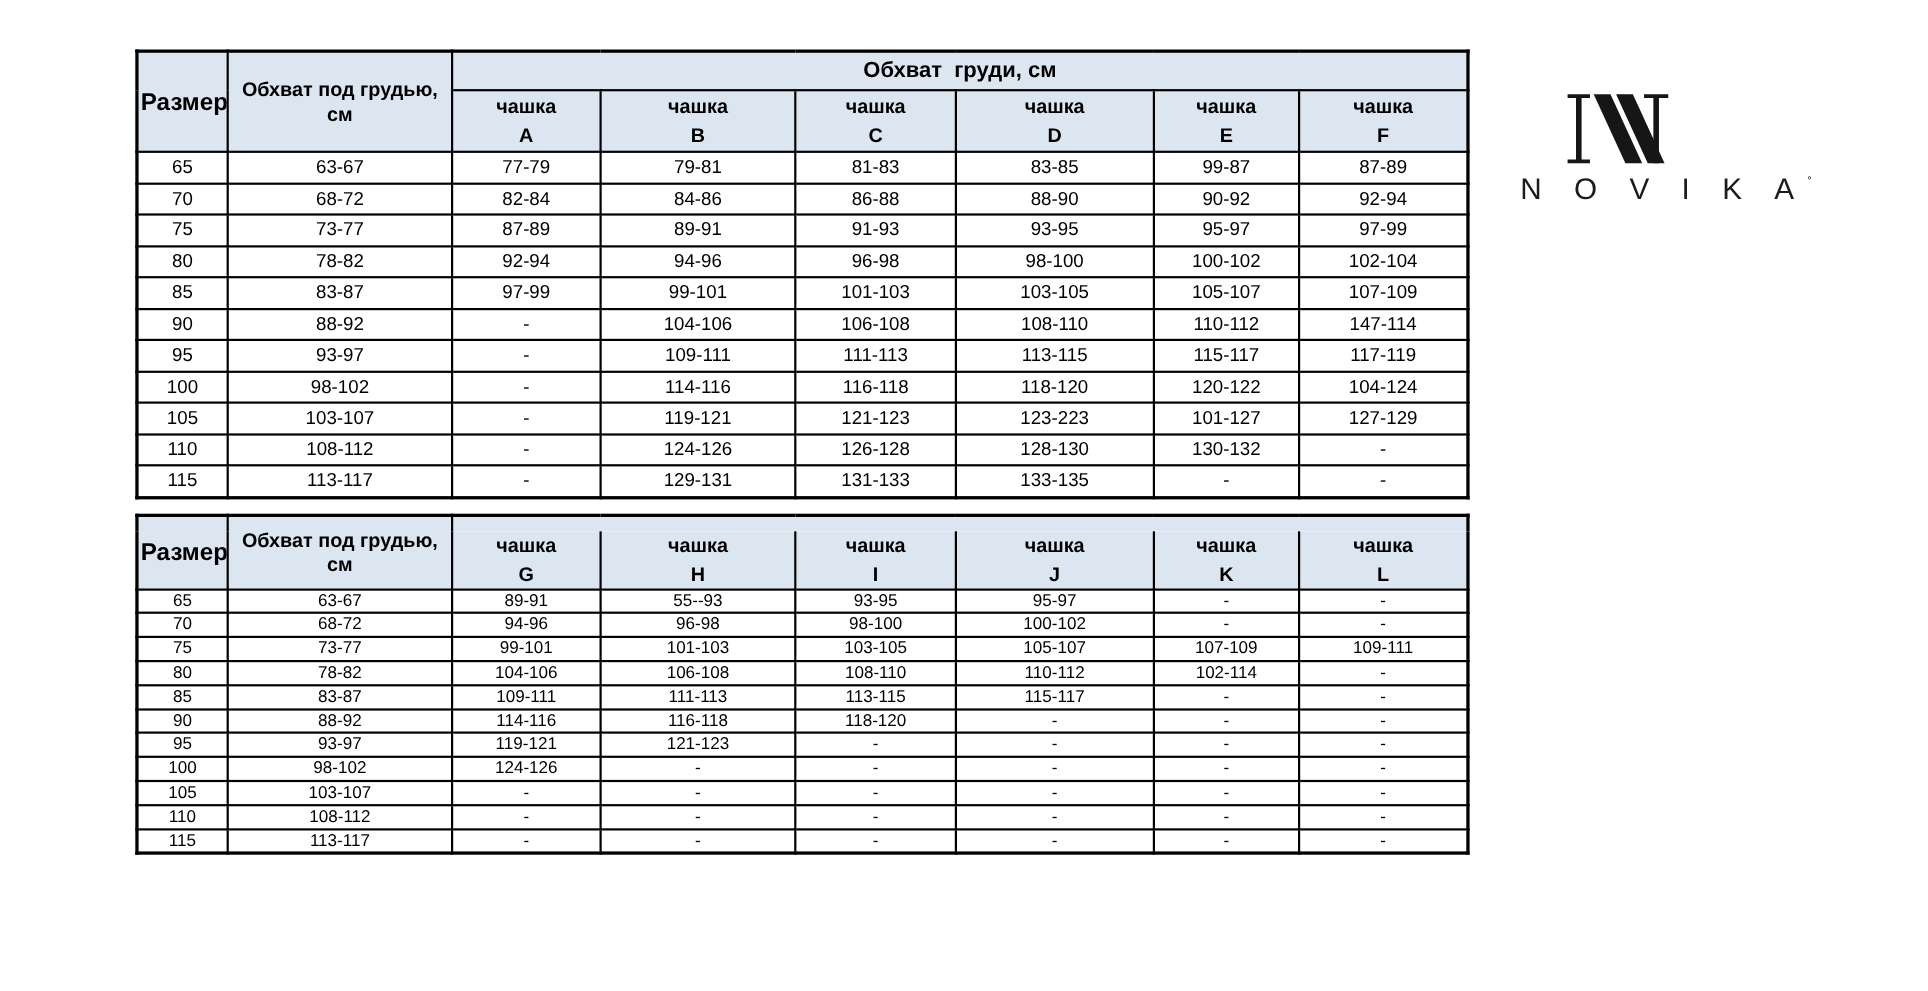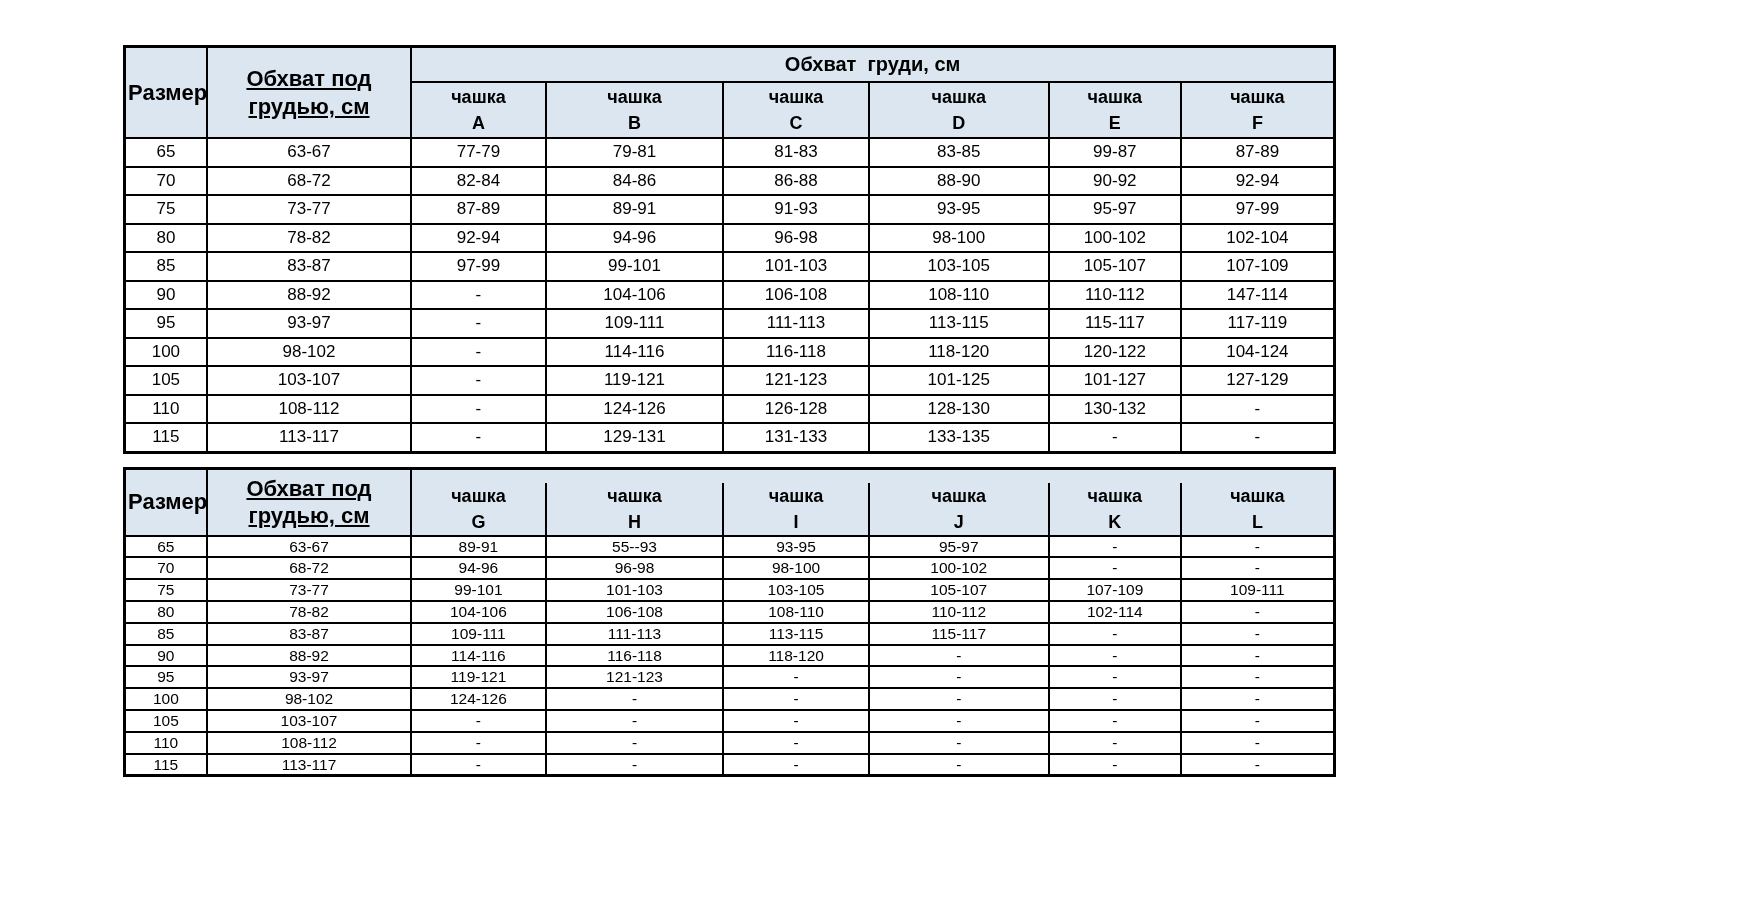--- a/index.html
+++ b/index.html
@@ -24,21 +24,21 @@
     text-align:center;
     vertical-align:middle;
     padding:0 2px;
     overflow:hidden;
   }
   .t1{margin-top:45px;}
   .t2{margin-top:13px;}
 
   thead th{background:#dce6f1;font-weight:bold;}
   th.size-h{font-size:22px;}
-  th.underbust-h{font-size:22px;line-height:1.25;text-decoration:underline;}
+  th.underbust-h{font-size:18px;line-height:1.25;}
   th.group{font-size:20px;height:33px;white-space:pre-wrap;}
   .t2 th.group{height:13px;border-bottom:none;}
   .t2 th.cup{border-top:none;}
   th.cup{height:54px;font-size:18px;line-height:1.45;margin-left:16px;}
   .t2 th.cup{height:50px;}
   th.cup .cup-letter{font-size:18px;}
 
   .t1 tbody td{font-size:17px;height:26.5px;}
   .t2 tbody td{font-size:15.5px;height:19.8px;}
 
@@ -186,21 +186,21 @@
           <td>118-120</td>
           <td>120-122</td>
           <td>104-124</td>
         </tr>
         <tr>
           <td>105</td>
           <td>103-107</td>
           <td>-</td>
           <td>119-121</td>
           <td>121-123</td>
-          <td>101-125</td>
+          <td>123-223</td>
           <td>101-127</td>
           <td>127-129</td>
         </tr>
         <tr>
           <td>110</td>
           <td>108-112</td>
           <td>-</td>
           <td>124-126</td>
           <td>126-128</td>
           <td>128-130</td>
@@ -371,14 +371,23 @@
           <td>-</td>
           <td>-</td>
           <td>-</td>
           <td>-</td>
           <td>-</td>
           <td>-</td>
         </tr>
       </tbody>
   </table>
 
+  <div class="logo">
+    <svg class="logo-mark" width="100" height="64" viewBox="0 0 118 74" xmlns="http://www.w3.org/2000/svg" fill="#161616">
+      <path d="M6,0 H30 V4 H21 V70 H30 V74 H6 V70 H15 V4 H6 Z"></path>
+      <polygon points="34,0 52,0 86,74 68,74"></polygon>
+      <polygon points="58,0 76,0 110,74 92,74"></polygon>
+      <path d="M88,0 H114 V4 H104 V74 H98 V4 H88 Z"></path>
+    </svg>
+    <div class="logo-word"><span>N O V I K A</span><sup>°</sup></div>
+  </div>
 
 </div>
 
 </body></html>

